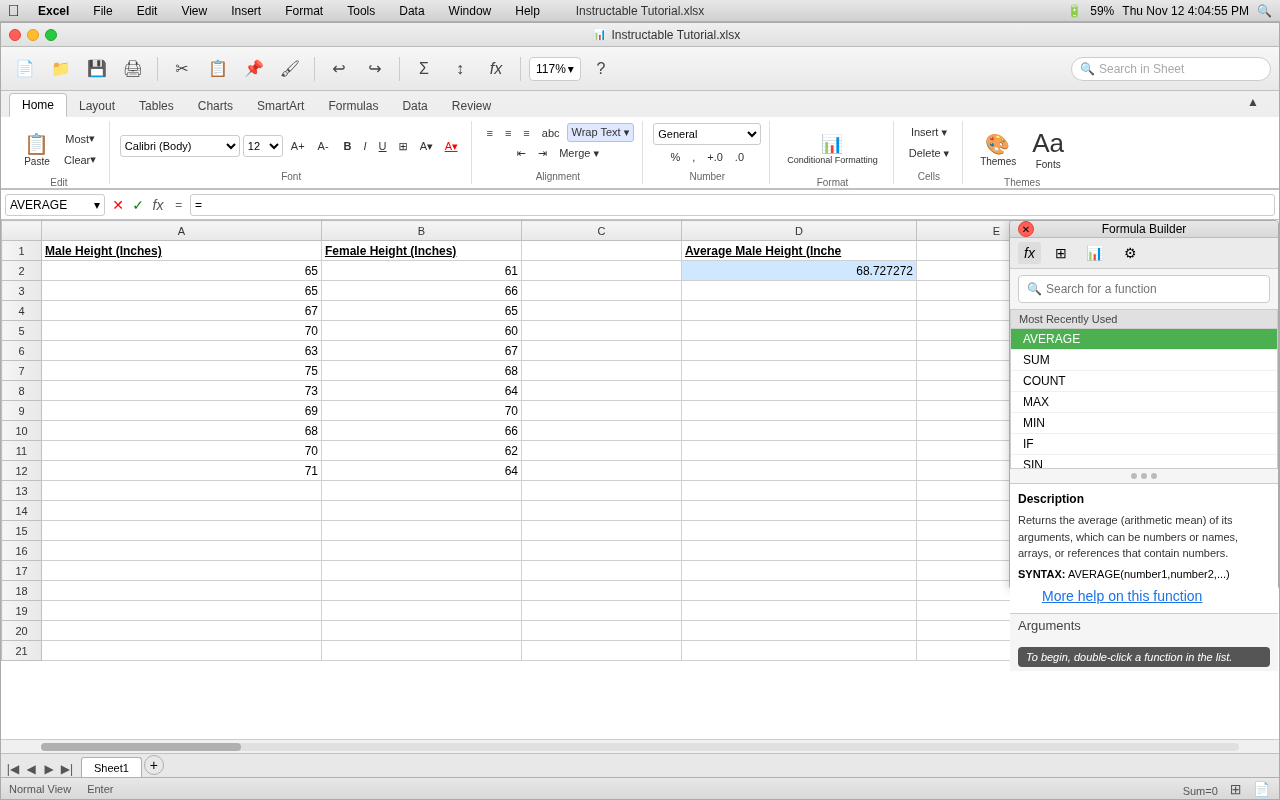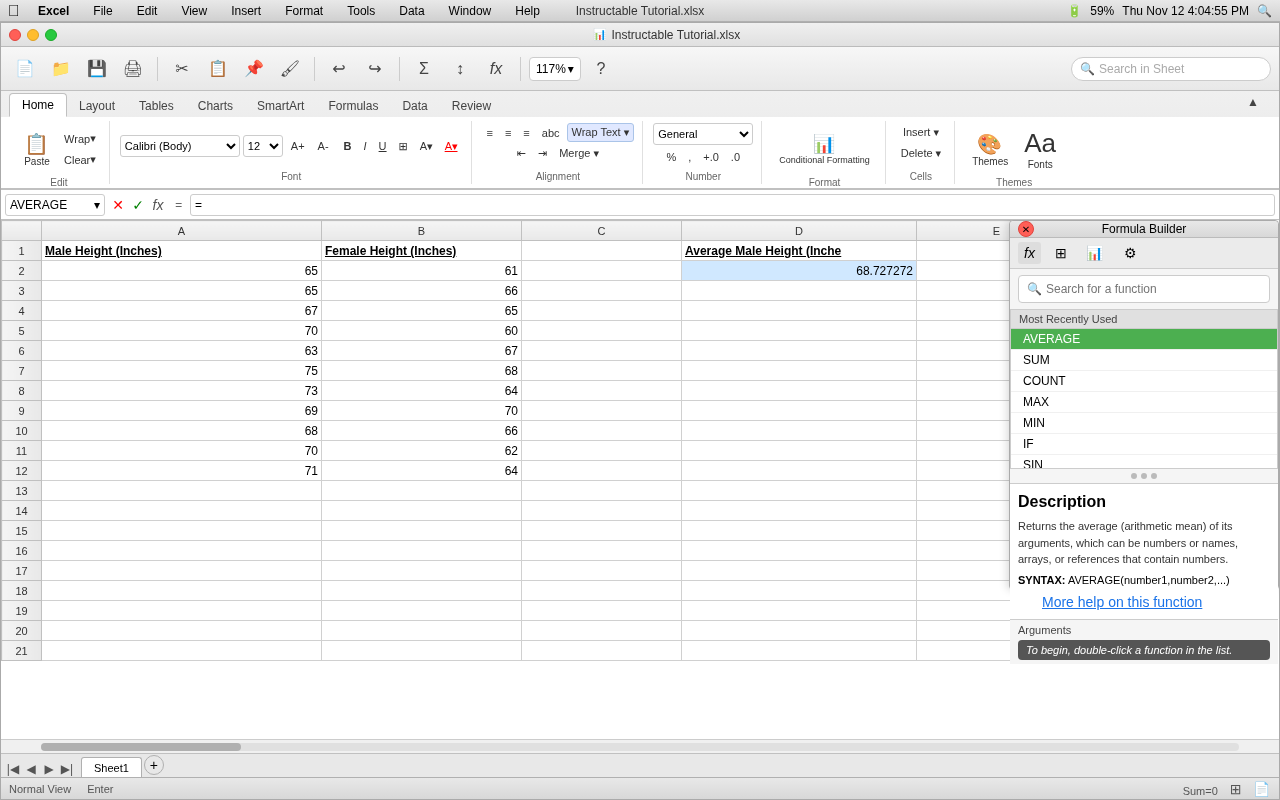--- a/index.html
+++ b/index.html
@@ -398,29 +398,29 @@
       padding: 4px;
     }
     .fb-dot { width: 6px; height: 6px; border-radius: 50%; background: #bbb; }
     .fb-description {
       padding: 6px 8px;
       background: white;
       border-top: 1px solid #ccc;
       font-size: 11px;
       line-height: 1.5;
     }
-    .fb-desc-title { font-weight: 600; margin-bottom: 4px; font-size: 16px; }
+    .fb-desc-title { font-weight: 600; margin-bottom: 4px; font-size: 12px; }
     .fb-desc-text { color: #333; }
     .fb-more-help { color: #1a73e8; text-decoration: underline; cursor: pointer; font-size: 14px; margin-top: 4px; display: block; margin-left: 24px; }
     .fb-arguments {
       padding: 4px 8px;
       background: #f5f5f5;
       border-top: 1px solid #ccc;
     }
-    .fb-args-label { font-size: 11px; font-weight: 500; color: #444; margin-bottom: 4px; }
+    .fb-args-label { font-size: 13px; font-weight: 500; color: #444; margin-bottom: 14px; }
     .fb-args-hint {
       background: #555;
       color: white;
       border-radius: 4px;
       padding: 4px 8px;
       font-size: 11px;
       font-style: italic;
     }
 
     
@@ -494,21 +494,21 @@
     .view-mode-btn {
       background: transparent;
       border: none;
       cursor: pointer;
       font-size: 14px;
       color: #555;
     }
 
     
     .number-format-select {
-      width: 100px;
+      width: 108px;
       height: 22px;
       border: 1px solid #ccc;
       border-radius: 3px;
       font-size: 11px;
       background: white;
     }
 
     .ribbon-group-wide { min-width: 120px; }
 
     .font-name-select {
@@ -643,21 +643,21 @@
       <div class="ribbon-group">
         <div class="ribbon-group-content">
           <div style="display:flex;flex-direction:column;align-items:center">
             <button class="ribbon-btn ribbon-btn-large">
               <span class="ribbon-btn-icon">📋</span>
               <span>Paste</span>
             </button>
           </div>
           <div style="display:flex;flex-direction:column;gap:2px">
             <button class="ribbon-btn">
-              <span>Wrap</span> ▾
+              <span>Most</span> ▾
             </button>
             <button class="ribbon-btn">
               <span>Clear</span> ▾
             </button>
           </div>
         </div>
         <span class="ribbon-group-label">Edit</span>
       </div>
 
       <div class="ribbon-group ribbon-group-wide">

